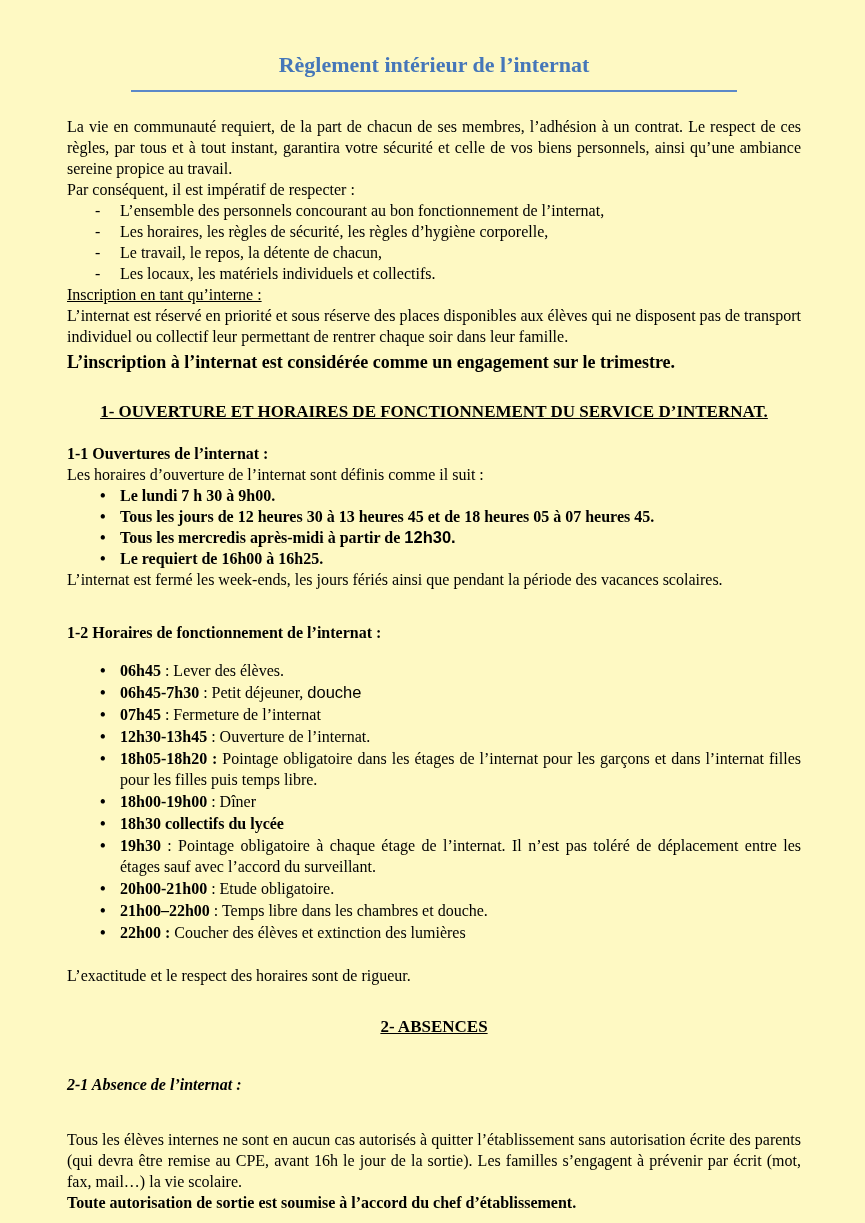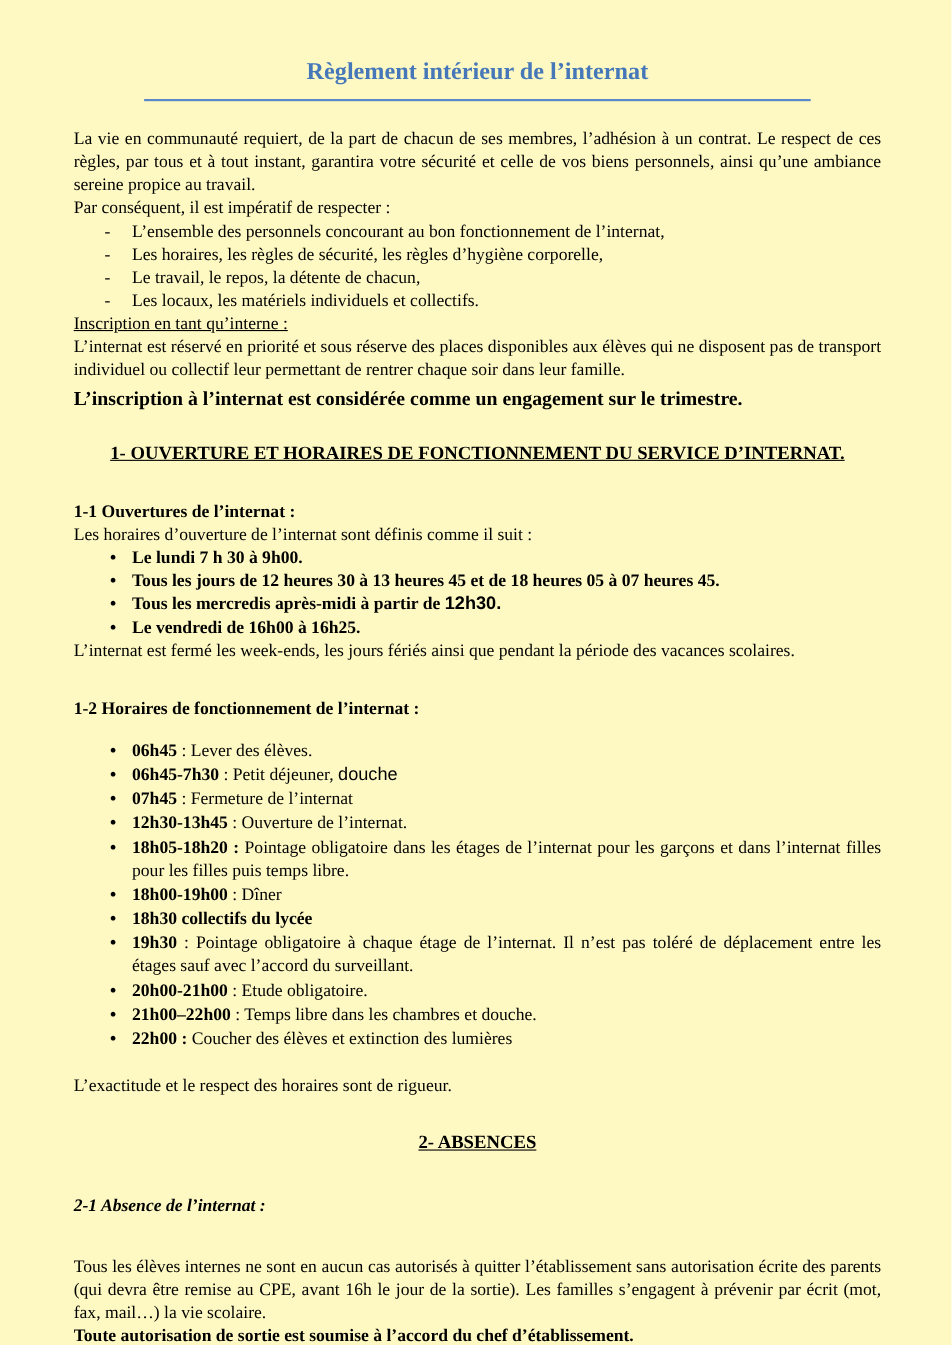--- a/index.html
+++ b/index.html
@@ -41,21 +41,21 @@
   .inscription-head { text-decoration: underline; }
   .emphasis-lg { font-size: 18px; line-height: 24px; font-weight: bold; margin-top: 3px; }
   .section-head {
     margin-top: 27px;
     text-align: center;
     font-size: 17px;
     line-height: 22px;
     font-weight: bold;
     text-decoration: underline;
   }
-  .sub-head { margin-top: 32px; font-weight: bold; }
+  .sub-head { margin-top: 20px; font-weight: bold; }
   .bullet-list { margin: 0; padding: 0; list-style: none; }
   .bullet-list li { padding-left: 53px; position: relative; text-align: justify; }
   .bullet-list li::before {
     content: "\2022";
     position: absolute;
     left: 33px;
     font-weight: bold;
   }
   .bullet-list.bold-items li { font-weight: bold; text-align: left; }
   .sched-list { margin-top: 17px; }
@@ -90,21 +90,21 @@
 
   <h2 class="section-head">1- OUVERTURE ET HORAIRES DE FONCTIONNEMENT DU SERVICE D’INTERNAT.</h2>
 
   <p class="sub-head">1-1 Ouvertures de l’internat :</p>
   <p>Les horaires d’ouverture de l’internat sont définis comme il suit :</p>
 
   <ul class="bullet-list bold-items">
     <li><span>Le lundi 7 h 30 à 9h00.</span></li>
     <li><span>Tous les jours de 12 heures 30 à 13 heures 45 et de 18 heures 05 à 07 heures 45.</span></li>
     <li><span>Tous les mercredis après-midi à partir de </span><span class="alt-sans b">12h30.</span></li>
-    <li><span>Le vendredi de 16h00 à 16h25.</span></li>
+    <li><span>Le requiert de 16h00 à 16h25.</span></li>
   </ul>
 
   <p class="note">L’internat est fermé les week-ends, les jours fériés ainsi que pendant la période des vacances scolaires.</p>
 
   <p class="sub-head" style="margin-top:32px;">1-2 Horaires de fonctionnement de l’internat :</p>
 
   <ul class="bullet-list sched-list">
     <li><span class="b">06h45</span><span> : Lever des élèves.</span></li>
     <li><span class="b">06h45-7h30</span><span> : Petit déjeuner, </span><span class="alt-sans">douche</span></li>
     <li><span class="b">07h45</span><span> : Fermeture de l’internat</span></li>

